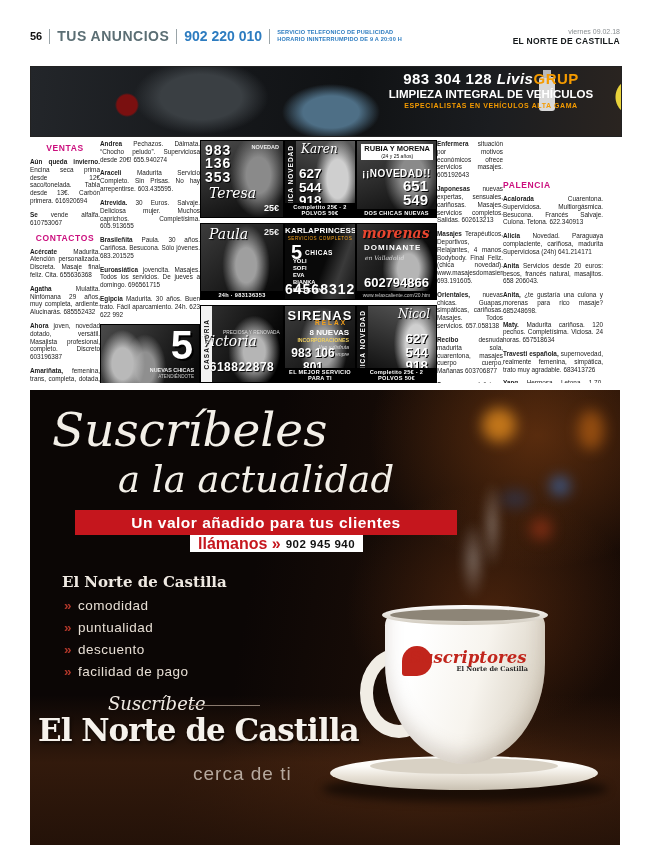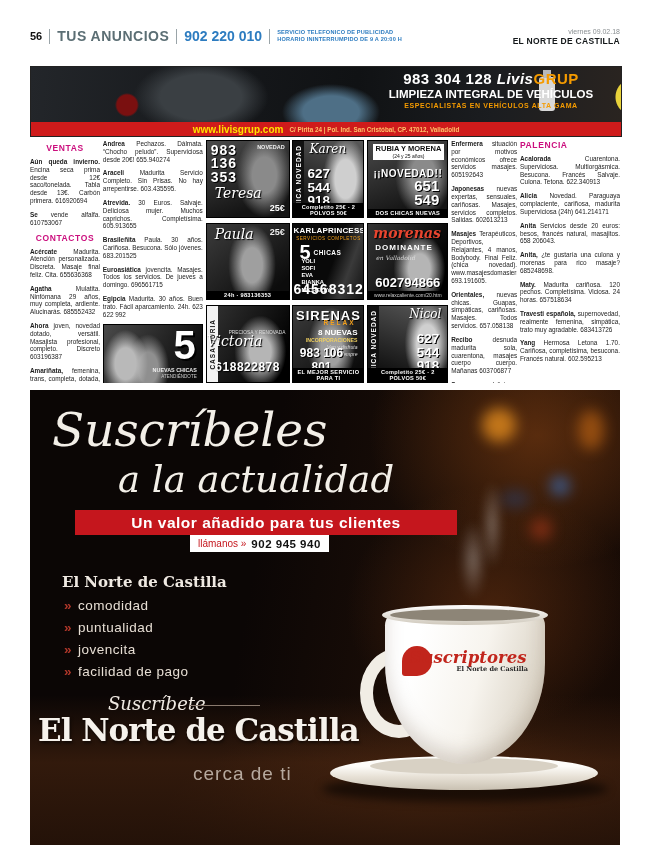--- a/index.html
+++ b/index.html
@@ -37,24 +37,24 @@
   .bn-strip{position:absolute;left:0;right:0;bottom:0;height:14px;background:#cf1b1b;
             display:flex;align-items:center;justify-content:center;gap:6px;white-space:nowrap;}
   .bn-url{font-size:10px;font-weight:bold;color:#ffe200;}
   .bn-addr{font-size:6.3px;font-weight:bold;color:#ffc36a;}
   .bn-spray{position:absolute;left:508px;top:10px;width:16px;height:34px;background:#d8d8d8;
             border-radius:3px;}
   .bn-spray:before{content:"";position:absolute;left:4px;top:-7px;width:8px;height:8px;background:#b9b9b9;}
 
   
   .classifieds{position:absolute;top:140px;left:30px;width:590px;height:243px;
-               display:flex;justify-content:space-between;overflow:hidden;}
+               display:flex;justify-content:flex-start;overflow:hidden;}
   .col{overflow:hidden;}
   .c1{width:70px;} .c2{width:100px;} .c3{width:84px;} .c4{width:72px;} .c5{width:81px;}
-  .c6{width:66px;} .c7{width:100px;}
+  .c6{width:66px;} .c7{width:100px;margin-top:40px;}
   .cat{color:#cb0f7e;font-weight:bold;font-size:8.5px;letter-spacing:.6px;text-align:center;
        margin:3px 0 5px;}
   .cat.left{text-align:left;margin-top:0;}
   .ad{font-size:6.4px;line-height:1.22;text-align:justify;margin:0 0 6px;color:#1b1b1b;}
   .ad b{font-weight:bold;}
 
   .boxcol{display:flex;flex-direction:column;gap:5px;}
   .box{flex:1 1 0;position:relative;overflow:hidden;border:1px solid #000;color:#fff;}
   .ph1{background:radial-gradient(ellipse 40px 60px at 70% 45%,#8a8a8a 0 30%,transparent 70%),
        linear-gradient(160deg,#4a4a4a,#141414 80%);}
@@ -151,21 +151,21 @@
   .table{position:absolute;left:0;right:0;bottom:0;height:150px;
          background:linear-gradient(180deg,rgba(56,28,12,0) 0%,rgba(82,42,18,.55) 45%,rgba(40,20,9,.85) 100%);}
 
   .pm-h1{position:absolute;left:22px;top:12px;font-size:47px;color:#f3efe8;}
   .pm-h2{position:absolute;left:88px;top:68px;font-size:37px;color:#f3efe8;}
   .pm-band{position:absolute;left:45px;top:120px;width:382px;height:25px;background:#c5161d;
            display:flex;align-items:center;justify-content:center;}
   .pm-band span{font-size:15.5px;font-weight:bold;letter-spacing:.5px;color:#fff;white-space:nowrap;}
   .pm-call{position:absolute;left:160px;top:145px;height:17px;background:#fff;padding:0 8px;
            display:flex;align-items:center;gap:5px;white-space:nowrap;}
-  .pm-call .lab{color:#c5161d;font-weight:normal;font-size:10px;}
+  .pm-call .lab{color:#c5161d;font-weight:bold;font-size:16px;}
   .pm-call .num{color:#111;font-weight:bold;font-size:11.5px;letter-spacing:.5px;}
   .blackletter{font-family:"DejaVu Serif",serif;font-weight:bold;}
   .pm-logo-sm{position:absolute;left:32px;top:183px;font-size:15px;color:#efe9e2;}
   .pm-benefits{position:absolute;left:34px;top:208px;list-style:none;margin:0;padding:0;}
   .pm-benefits li{font-size:13.5px;color:#e7ded4;margin-bottom:7px;letter-spacing:.5px;}
   .pm-benefits .bu{color:#b0372a;font-weight:bold;margin-right:6px;}
   .pm-sub{position:absolute;left:78px;top:303px;font-size:18px;color:#efe9e2;}
   .pm-subline{position:absolute;left:160px;top:315px;width:70px;height:1px;background:#8a7a6e;}
   .pm-logo-big{position:absolute;left:8px;top:322px;font-size:31px;color:#f6f2ec;letter-spacing:-1px;
                text-shadow:1px 2px 3px rgba(0,0,0,.6);}
@@ -225,24 +225,20 @@
   <div class="banner">
     <div class="bn-spray"></div>
     <div class="bn-text">
       <div class="bn-line1">
         <span>983 304 128</span>
         <span class="bn-livis">Livis</span><span class="bn-grup">GRUP</span>
       </div>
       <div class="bn-title">LIMPIEZA INTEGRAL DE VEHÍCULOS</div>
       <div class="bn-sub">ESPECIALISTAS EN VEHÍCULOS ALTA GAMA</div>
     </div>
-    <div class="bn-strip">
-      <span class="bn-url">www.livisgrup.com</span>
-      <span class="bn-addr">C/ Pirita 24 | Pol. Ind. San Cristóbal, CP. 47012, Valladolid</span>
-    </div>
   </div>
 
   <div class="classifieds">
 
     <div class="col c1">
       <div class="cat">VENTAS</div>
       <p class="ad"><b>Aún queda invierno.</b> <span>Encina seca prima desde 12€ saco/tonelada. Tabla desde 13€. Carbón primera. 616920694</span></p>
       <p class="ad"><b>Se</b> <span>vende alfalfa. 610753067</span></p>
       <div class="cat">CONTACTOS</div>
       <p class="ad"><b>Acércate</b> <span>Madurita. Atención personalizada. Discreta. Masaje final feliz. Cita. 655636368</span></p>
@@ -411,21 +407,21 @@
     <div class="pm-call">
       <span class="lab">llámanos »</span>
       <span class="num">902 945 940</span>
     </div>
 
     <div class="pm-logo-sm blackletter">El Norte de Castilla</div>
 
     <ul class="pm-benefits">
       <li><span class="bu">»</span><span>comodidad</span></li>
       <li><span class="bu">»</span><span>puntualidad</span></li>
-      <li><span class="bu">»</span><span>jovencita</span></li>
+      <li><span class="bu">»</span><span>descuento</span></li>
       <li><span class="bu">»</span><span>facilidad de pago</span></li>
     </ul>
 
     <div class="steam st1"></div>
     <div class="steam st2"></div>
     <div class="saucer-shadow"></div>
     <div class="saucer"></div>
     <div class="saucer-in"></div>
     <div class="cup-handle"></div>
     <div class="cup"></div>

